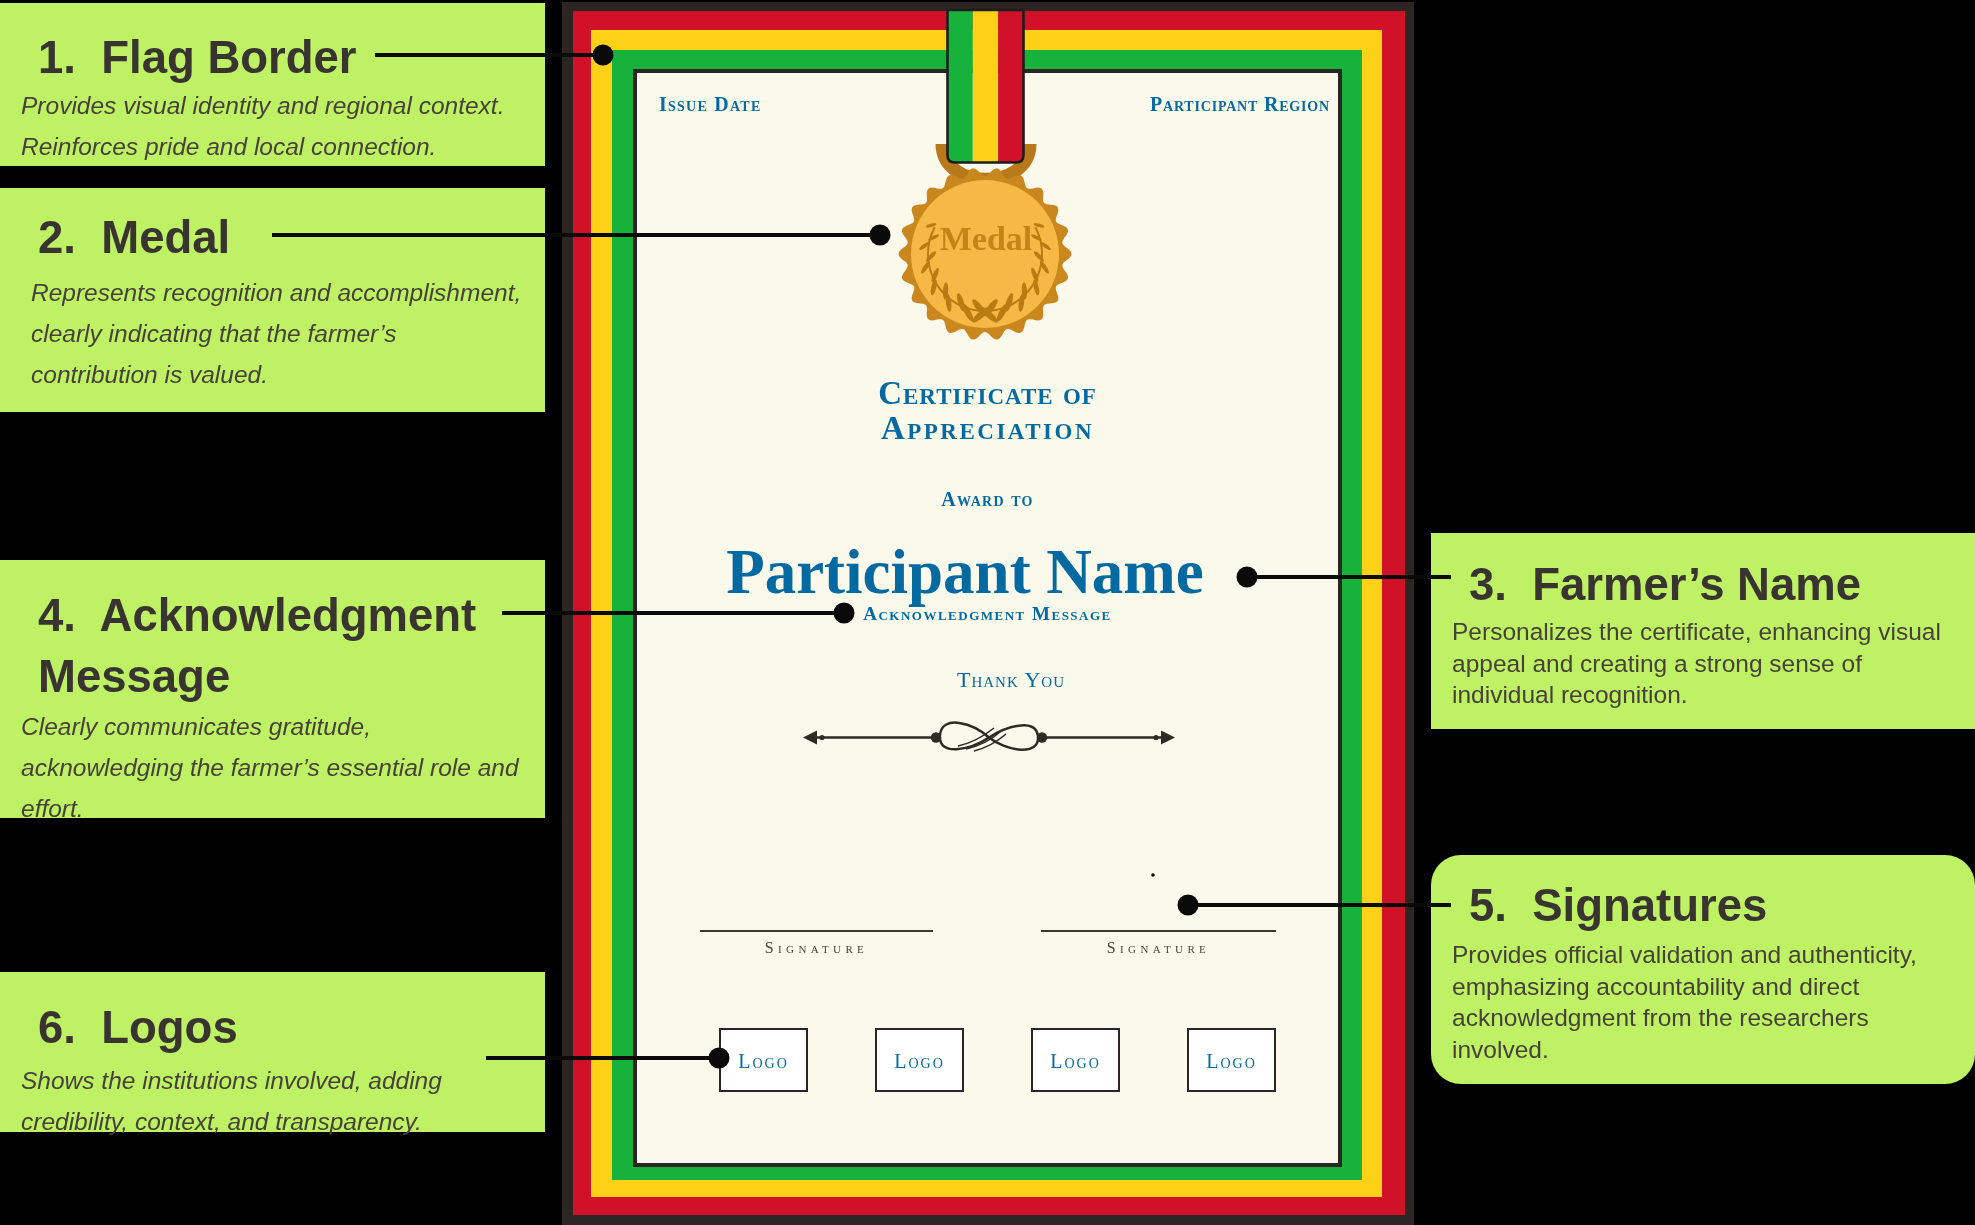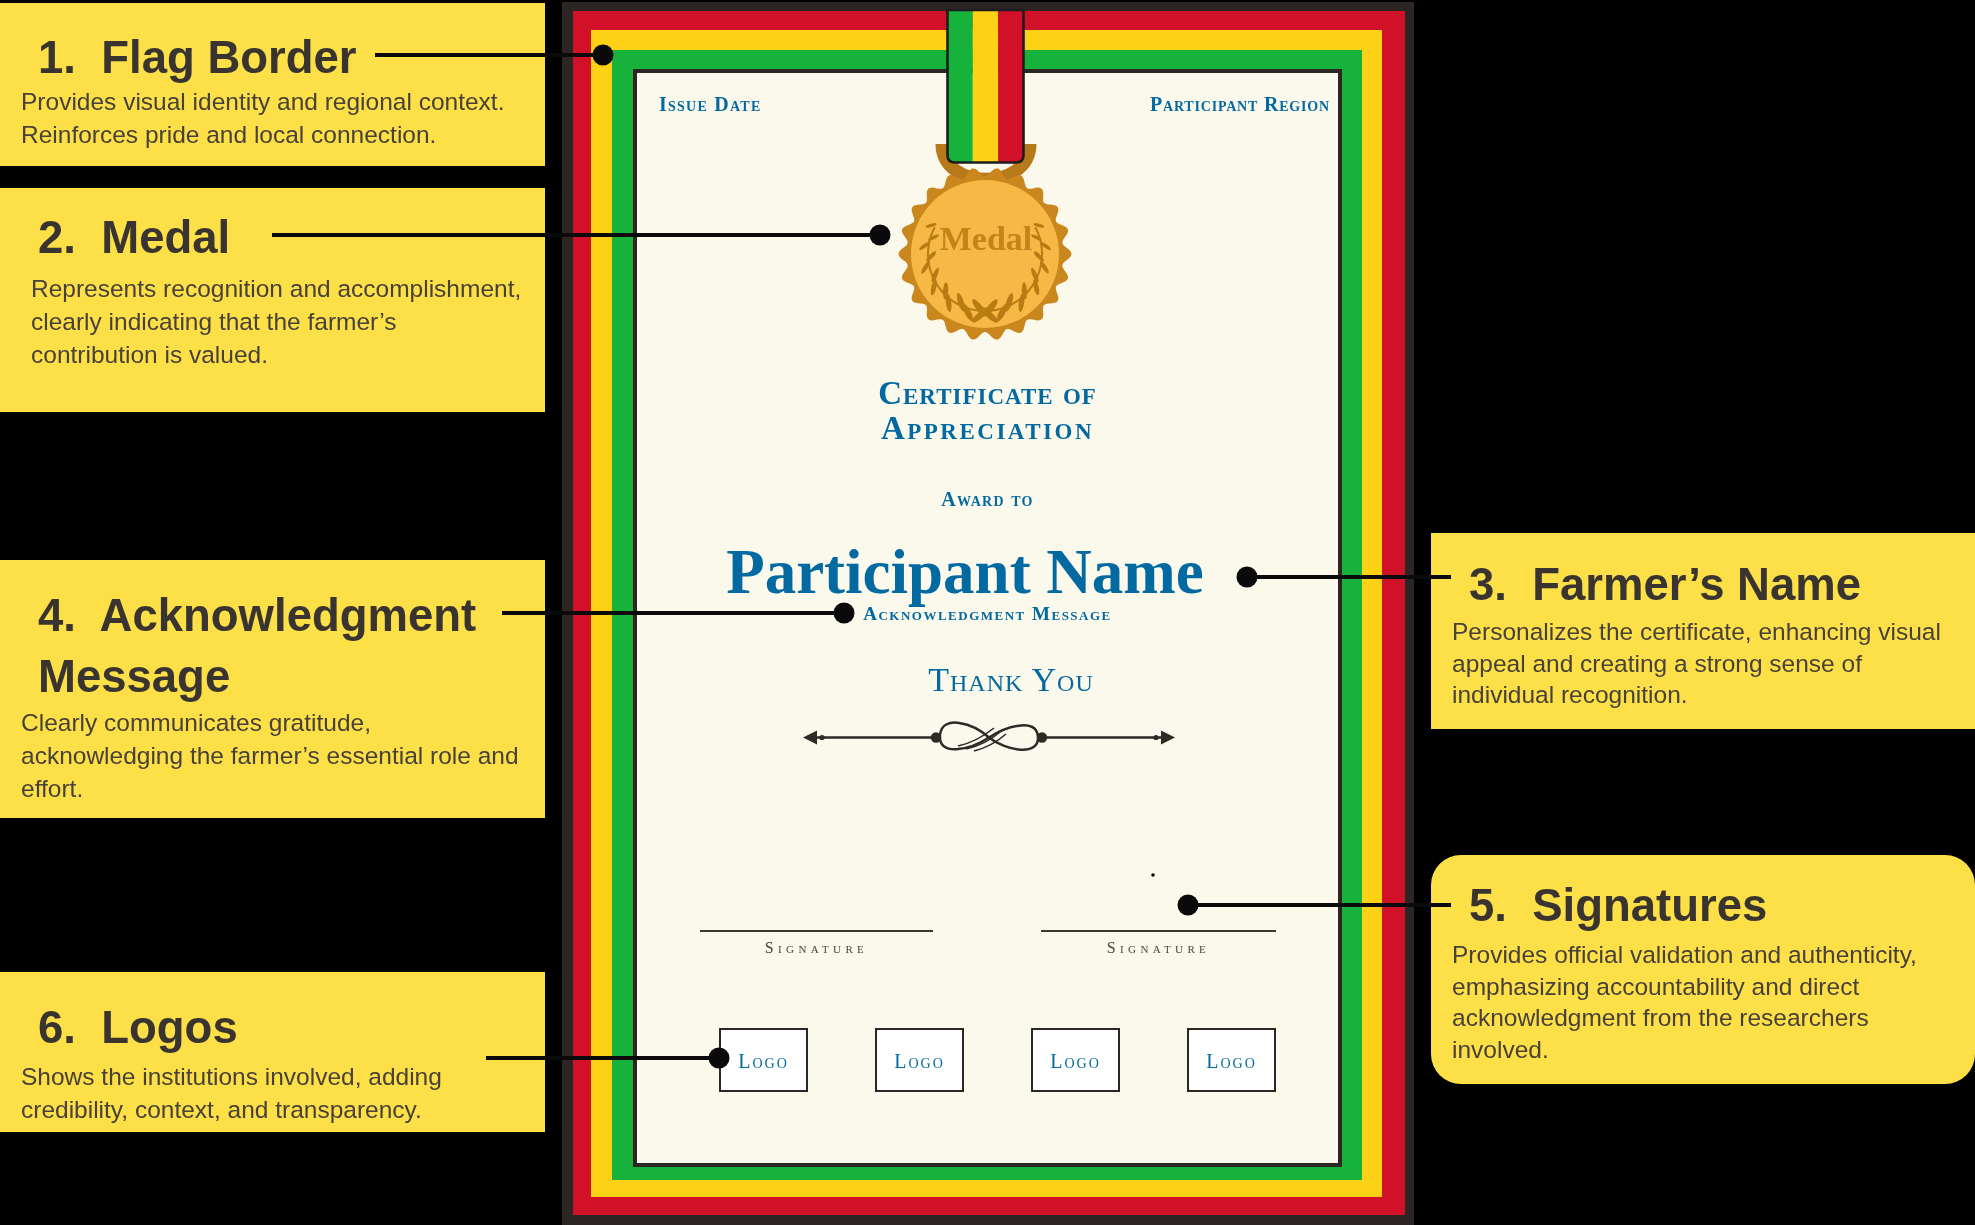--- a/index.html
+++ b/index.html
@@ -1,43 +1,43 @@
 <!DOCTYPE html>
 <html><head>
 <meta charset="utf-8">
 <style>
   * { margin:0; padding:0; box-sizing:border-box; }
   html,body { width:1975px; height:1225px; background:#000; overflow:hidden; }
   body { position:relative; font-family:"Liberation Sans", sans-serif; }
   .abs { position:absolute; }
-  .box { position:absolute; background:#fde047; }
+  .box { position:absolute; background:#bef264; }
   .bt { position:absolute; left:38px; white-space:nowrap; font-weight:bold; font-size:45.5px; color:#393430; line-height:61px; }
   .bb { position:absolute; left:21px; white-space:nowrap; font-size:24.5px; color:#474139; }
-  .lft { line-height:33px; }
+  .lft { line-height:41px;font-style:italic; }
   .rgt { line-height:31.5px; }
   .serif { position:absolute; font-family:"Liberation Serif", serif; color:#0369a1; white-space:nowrap; }
   .sc { font-variant:small-caps; }
 </style>
 </head>
 <body>
 
 <div class="abs" style="left:562px; top:2px;  width:852px; height:1223px; background:#2b2624;"></div>
 <div class="abs" style="left:573px; top:11px; width:832px; height:1204px; background:#d01127;"></div>
 <div class="abs" style="left:591px; top:30px; width:791px; height:1167px; background:#fcd116;"></div>
 <div class="abs" style="left:612px; top:50px; width:750px; height:1130px; background:#17b23b;"></div>
 <div class="abs" style="left:633px; top:69px; width:709px; height:1098px; background:#fbf8ec; border:4.5px solid #2b2624;"></div>
 
 <div class="serif sc" id="t-issue" style="left:659px; top:93.6px; font-size:20px; font-weight:bold; letter-spacing:1.25px; line-height:20px;">Issue Date</div>
 <div class="serif sc" id="t-region" style="left:1150px; top:93.6px; font-size:20px; font-weight:bold; letter-spacing:0.8px; line-height:20px;">Participant Region</div>
 
 <div class="serif sc" id="t-cert" style="left:637px; top:376px; width:701px; text-align:center; font-size:33px; font-weight:bold; letter-spacing:1px; line-height:34.7px; white-space:normal;">Certificate of<br><span style="letter-spacing:2.5px;">Appreciation</span></div>
 <div class="serif sc" id="t-award" style="left:637px; top:488.5px; width:701px; text-align:center; font-size:20px; font-weight:bold; letter-spacing:1.3px; line-height:20px;">Award to</div>
 <div class="serif" id="t-name" style="left:602px; top:540.5px; width:726px; text-align:center; font-size:63px; font-weight:bold; line-height:63px;">Participant Name</div>
 <div class="serif sc" id="t-ack" style="left:637px; top:603.5px; width:701px; text-align:center; font-size:19px; font-weight:bold; letter-spacing:1.5px; line-height:19px;">Acknowledgment Message</div>
-<div class="serif sc" id="t-thank" style="left:637px; top:663px; width:748px; text-align:center; font-size:34px; letter-spacing:1px; line-height:33.5px;">Thank You</div>
+<div class="serif sc" id="t-thank" style="left:637px; top:663px; width:748px; text-align:center; font-size:22px; letter-spacing:1px; line-height:33.5px;">Thank You</div>
 
 <div class="abs" style="left:700px; top:929.5px; width:233px; height:2.5px; background:#3b3731;"></div>
 <div class="abs" style="left:1041px; top:929.5px; width:235px; height:2.5px; background:#3b3731;"></div>
 <div class="serif sc" style="left:700px; top:940px; width:233px; text-align:center; font-size:16px; letter-spacing:4.4px; color:#4a443e; line-height:16px;">Signature</div>
 <div class="serif sc" style="left:1041px; top:940px; width:235px; text-align:center; font-size:16px; letter-spacing:4.4px; color:#4a443e; line-height:16px;">Signature</div>
 
 <div class="abs" style="left:719px;  top:1028px; width:89px; height:64px; background:#fff; border:2px solid #2b2624;"></div>
 <div class="abs" style="left:875px;  top:1028px; width:89px; height:64px; background:#fff; border:2px solid #2b2624;"></div>
 <div class="abs" style="left:1031px; top:1028px; width:89px; height:64px; background:#fff; border:2px solid #2b2624;"></div>
 <div class="abs" style="left:1187px; top:1028px; width:89px; height:64px; background:#fff; border:2px solid #2b2624;"></div>

